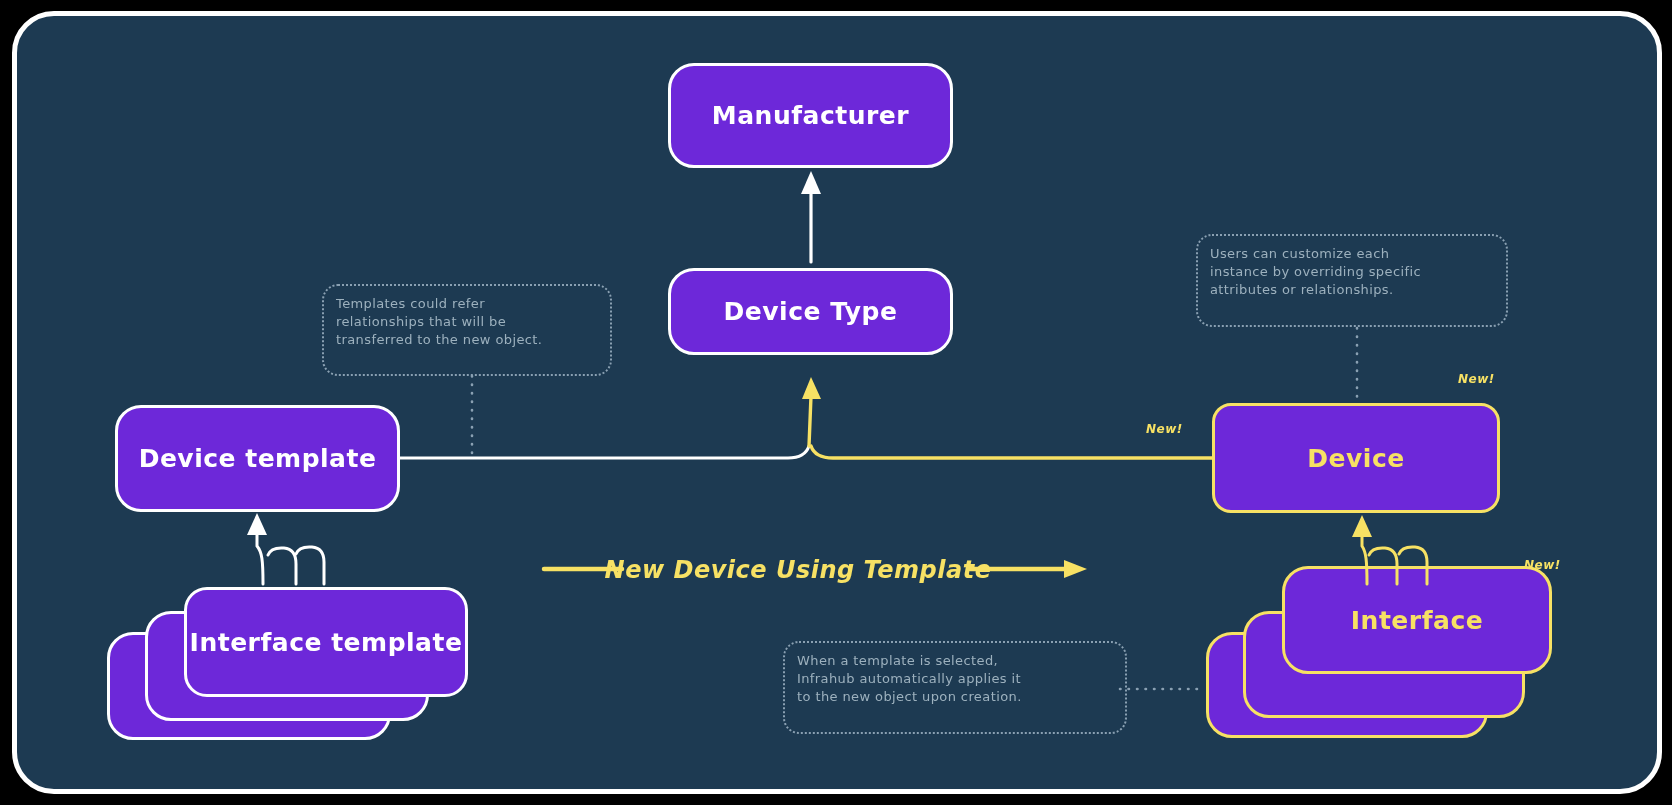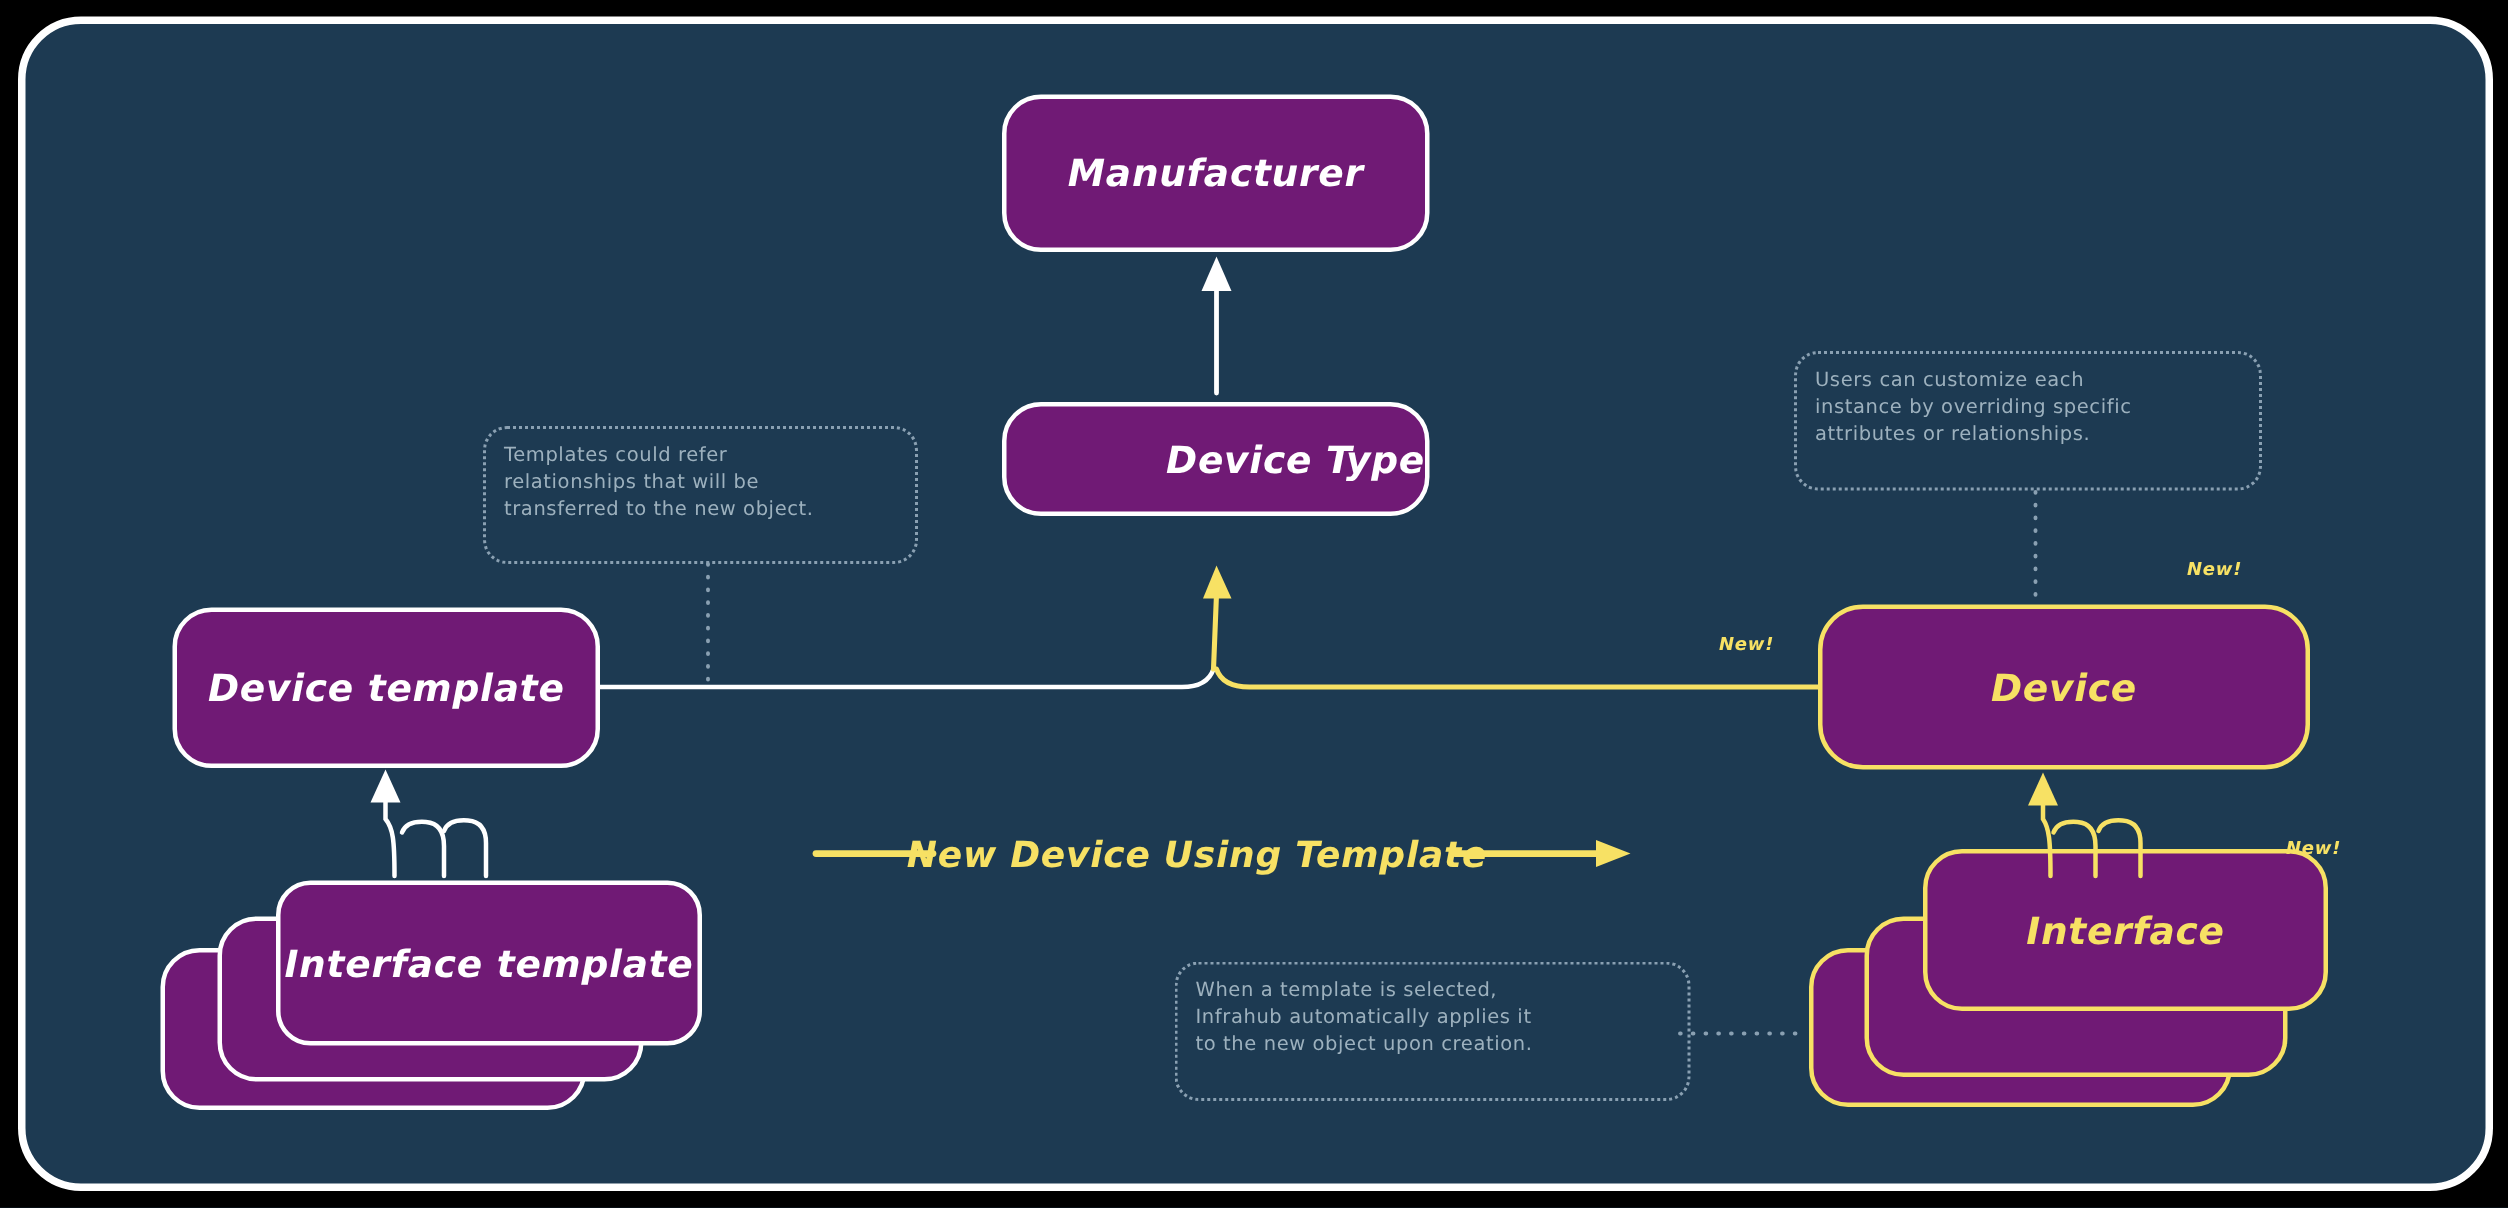--- a/index.html
+++ b/index.html
@@ -8,23 +8,23 @@
 
   .card {
     position: absolute; left: 12px; top: 11px; width: 1650px; height: 783px;
     background: #1d3a52; border: 5px solid #ffffff; border-radius: 42px;
   }
 
   svg.wires { position: absolute; inset: 0; width: 1672px; height: 805px; pointer-events: none; z-index: 6; }
 
   .node {
     position: absolute; display: flex; align-items: center; justify-content: center;
-    background: #701a75; border: 3px solid #ffffff; border-radius: 26px;
+    background: #6d28d9; border: 3px solid #ffffff; border-radius: 26px;
     color: #ffffff; font-size: 25px; font-weight: bold; letter-spacing: 0.5px;
-    white-space: nowrap; z-index: 3; font-style: italic;
+    white-space: nowrap; z-index: 3;
   }
   .node.yellow { border-color: #f7e164; color: #f7e164; }
   .node.ghost { z-index: 2; }
 
   .note {
     position: absolute; border: 2px dotted #8aa0b2; border-radius: 16px;
     color: #9db1be; font-size: 13px; line-height: 1.4; font-weight: 500;
     padding: 9px 12px; white-space: pre-line; z-index: 4; letter-spacing: 0.4px;
   }
 
@@ -76,35 +76,35 @@
 
   <path d="M 472,376 L 472,454" fill="none" stroke="#8aa0b2" stroke-width="2.6" stroke-linecap="round" stroke-dasharray="0.5 8"></path>
   <path d="M 1357,328 L 1357,399" fill="none" stroke="#8aa0b2" stroke-width="2.6" stroke-linecap="round" stroke-dasharray="0.5 8"></path>
   <path d="M 1120,689 L 1202,689" fill="none" stroke="#8aa0b2" stroke-width="2.6" stroke-linecap="round" stroke-dasharray="0.5 8"></path>
 </svg>
 
 <div class="node" style="left:668px; top:63px; width:285px; height:105px;">
   <span>Manufacturer</span>
 </div>
 
-<div class="node" style="left:668px; top:268px; width:285px; height:76px;justify-content:flex-end;">
+<div class="node" style="left:668px; top:268px; width:285px; height:87px;">
   <span>Device Type</span>
 </div>
 
 <div class="node" style="left:115px; top:405px; width:285px; height:107px;">
   <span>Device template</span>
 </div>
 
 <div class="node ghost" style="left:107px; top:632px; width:284px; height:108px;"></div>
 <div class="node ghost" style="left:145px; top:611px; width:284px; height:110px;"></div>
 <div class="node" style="left:184px; top:587px; width:284px; height:110px;border-radius:23px;">
   <span>Interface template</span>
 </div>
 
-<div class="node yellow" style="left:1212px; top:403px; width:328px; height:110px; border-radius:30px;">
+<div class="node yellow" style="left:1212px; top:403px; width:288px; height:110px; border-radius:19px;">
   <span>Device</span>
 </div>
 
 <div class="node yellow ghost" style="left:1206px; top:632px; width:282px; height:106px;"></div>
 <div class="node yellow ghost" style="left:1243px; top:611px; width:282px; height:107px;"></div>
 <div class="node yellow" style="left:1282px; top:566px; width:270px; height:108px;">
   <span>Interface</span>
 </div>
 
 <div class="note" style="left:322px; top:284px; width:290px; height:92px;">Templates could refer

